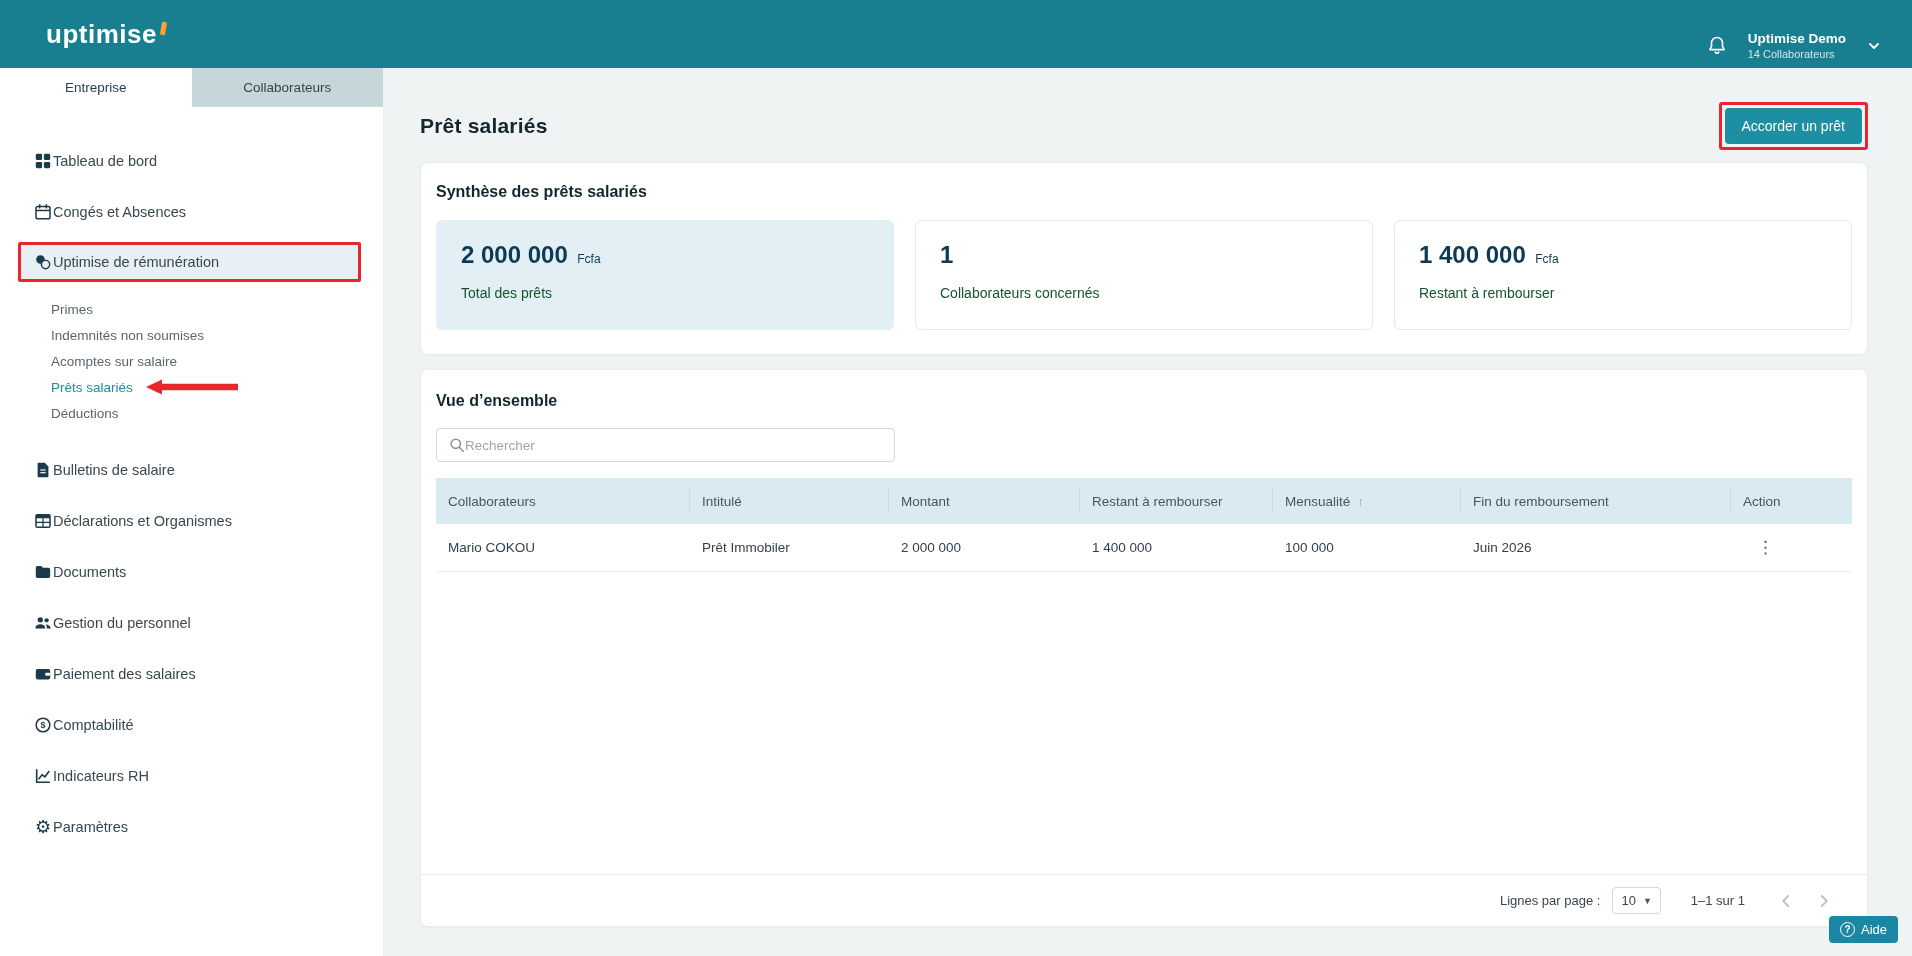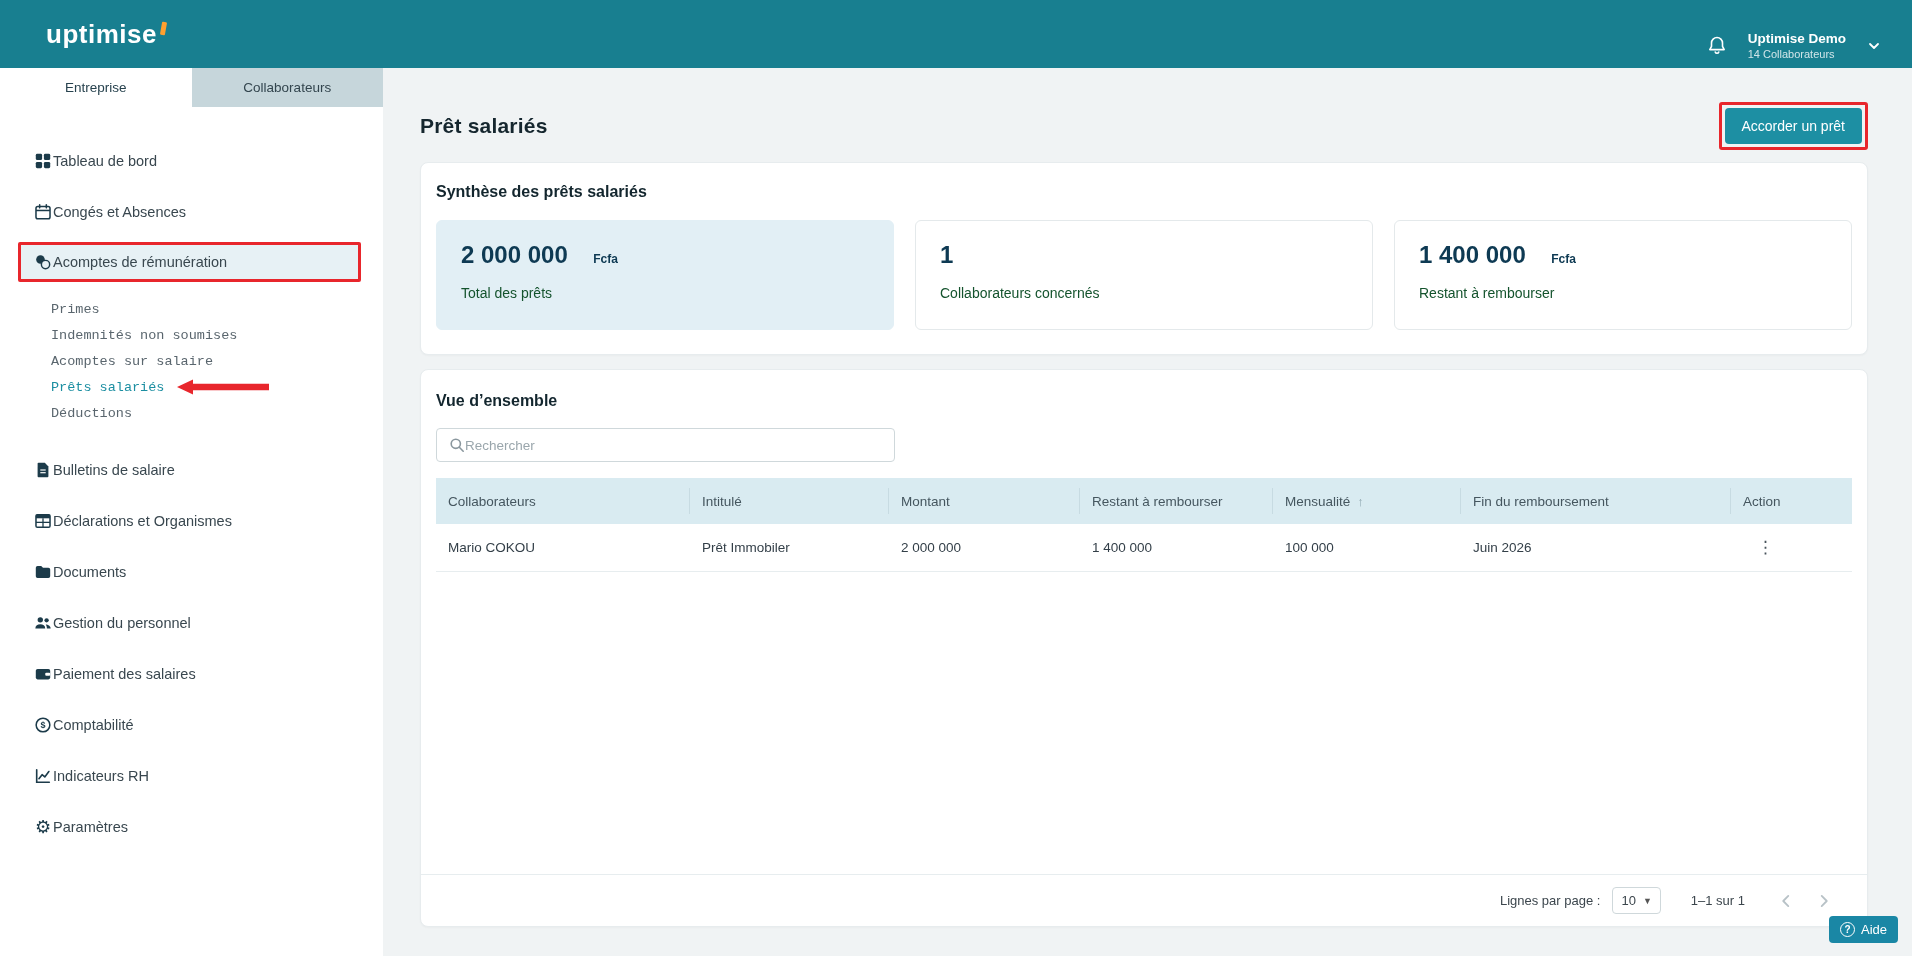--- a/index.html
+++ b/index.html
@@ -44,21 +44,21 @@
     height:51px; display:flex; align-items:center;
     padding-left:34px; gap:1px; font-size:14.5px; color:#39474f; cursor:pointer;
   }
   .nav-item .icon { width:18px; height:18px; color:#1c3b4a; display:flex; align-items:center; justify-content:center; flex:0 0 18px; }
   .nav-item .icon svg { width:18px; height:18px; }
   .nav-item.annotated {
     height:40px; margin:5px 22px 6px 18px; padding-left:13px;
     background:#e7f1f5; border:3px solid #e8262c; border-radius:2px;
   }
   .glyph-icon { font-size:18px; line-height:1; color:#1c3b4a; }
-  .submenu { padding:8px 0 18px 0;font-family:Liberation Mono, monospace; }
+  .submenu { padding:8px 0 18px 0; }
   .sub-item {
     height:26px; display:flex; align-items:center; padding-left:51px;
     font-size:13.5px; color:#5a666e; cursor:pointer;
   }
   .sub-item.active { color:#1b8ea1; }
   .annotation-arrow { margin-left:13px; }
 
   
   .main {
     position:absolute; top:68px; left:383px; right:0; bottom:0;
@@ -81,21 +81,21 @@
 
   .synthese { padding:20px 15px 24px; margin-bottom:14px; }
   .synthese .card-title { margin-bottom:19px; padding-left:0; }
   .stats { display:flex; gap:21px; }
   .stat {
     flex:1; height:110px; border-radius:6px; padding:20px 24px;
     background:#fff; border:1px solid #e4e9eb;
   }
   .stat.highlight { background:#e2eff5; border-color:#e2eff5; }
   .stat-value { font-size:24px; font-weight:bold; color:#0e3a53; }
-  .stat-unit { font-size:12px; font-weight:bold; color:#0e3a53; margin-left:21px; }
+  .stat-unit { font-size:12px; font-weight:normal; color:#0e3a53; margin-left:5px; }
   .stat-label { margin-top:16px; font-size:14px; color:#14532d; }
 
   .overview { height:558px; display:flex; flex-direction:column; padding-top:22px; }
   .overview .card-title { padding:0 15px; margin-bottom:18px; }
   .search-box {
     margin:0 15px 16px; width:459px; height:34px;
     border:1px solid #cfd8db; border-radius:4px;
     display:flex; align-items:center; padding:0 12px; background:#fff;
   }
   .search-box svg { width:16px; height:16px; flex:0 0 16px; }
@@ -210,21 +210,21 @@
       <span>Congés et Absences</span>
     </div>
 
     <div class="nav-item annotated">
       <span class="icon">
         <svg viewBox="0 0 20 20">
             <circle cx="7.2" cy="7.2" r="4.8" fill="currentColor"></circle>
             <circle cx="12.8" cy="12.8" r="4.6" fill="#e7f1f5" stroke="currentColor" stroke-width="1.6"></circle>
           </svg>
       </span>
-      <span>Acomptes de rémunération</span>
+      <span>Uptimise de rémunération</span>
     </div>
 
     <div class="submenu">
       <div class="sub-item">Primes</div>
       <div class="sub-item">Indemnités non soumises</div>
       <div class="sub-item">Acomptes sur salaire</div>
       <div class="sub-item active">
         <span>Prêts salariés</span>
         <svg class="annotation-arrow" width="92" height="18" viewBox="0 0 92 18">
             <polygon points="0,9 16,1.5 16,5.8 92,5.8 92,12.2 16,12.2 16,16.5" fill="#e8262c"></polygon>

